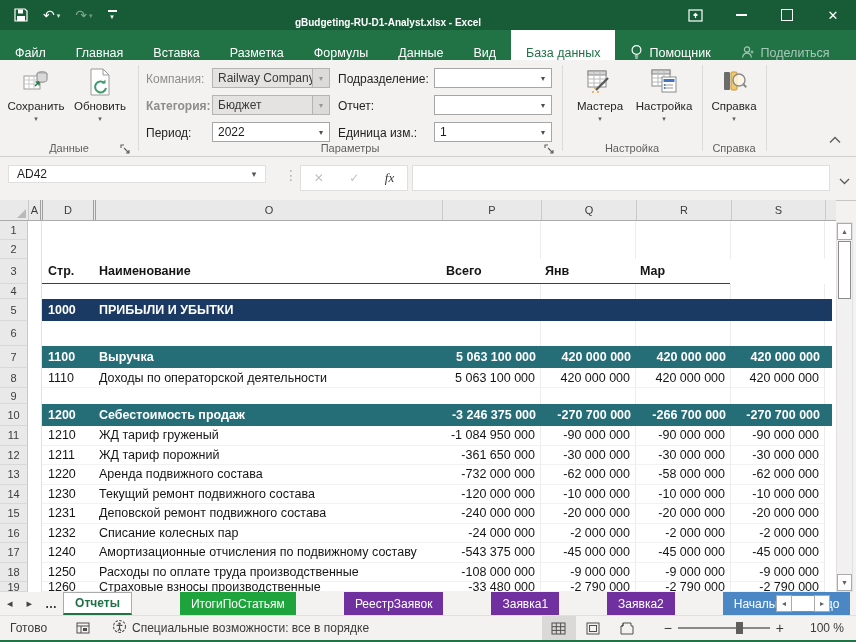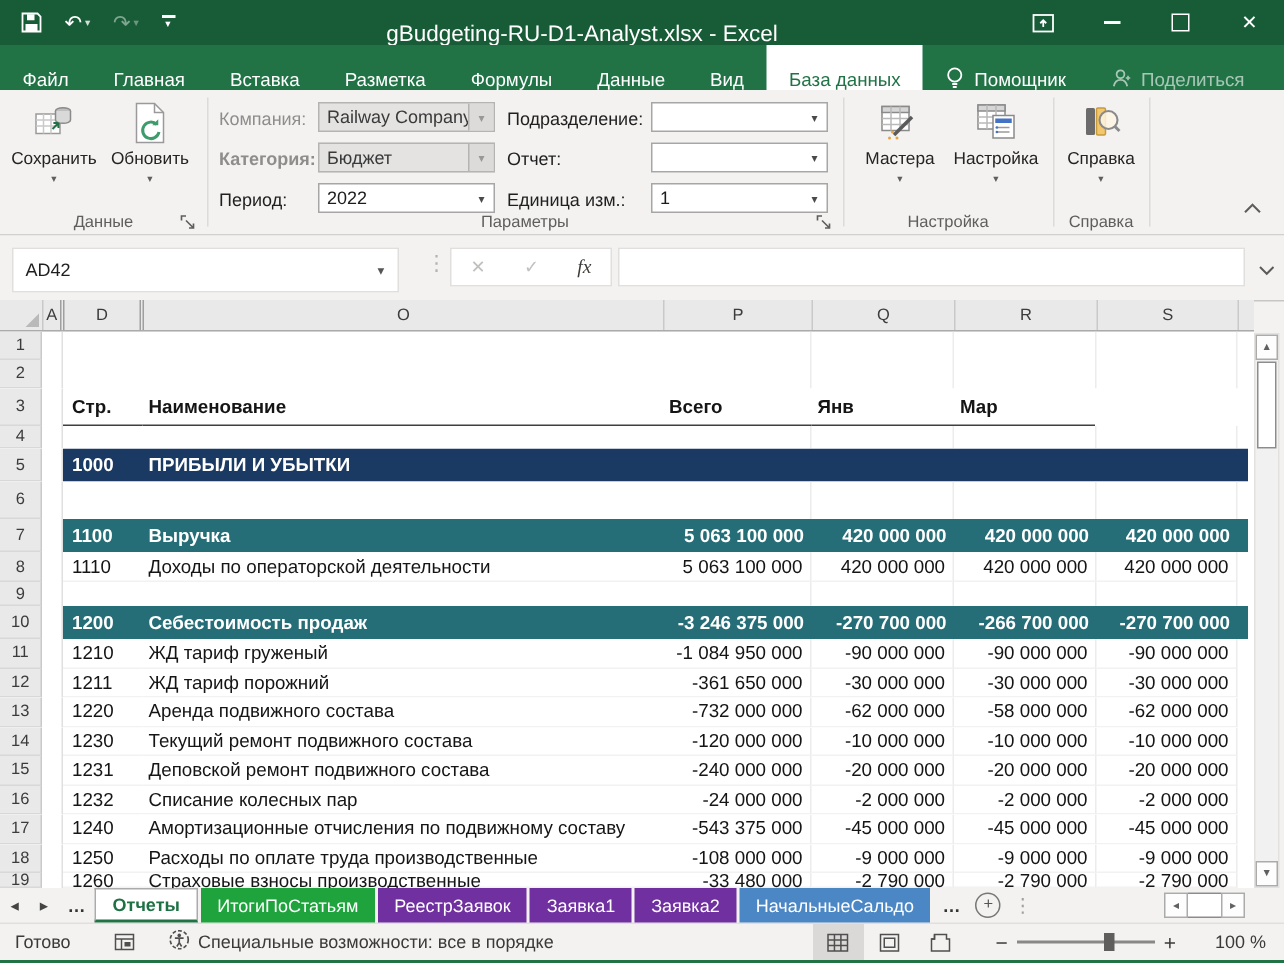--- a/index.html
+++ b/index.html
@@ -8,21 +8,21 @@
   
   .titlebar{position:absolute;left:0;top:0;right:0;height:30px;background:#185C37;color:#fff;}
   .qat{position:absolute;left:14px;top:0;height:30px;display:flex;align-items:center;gap:15px;z-index:2;}
   .qat .qi{display:flex;align-items:center;color:#fff;font-size:14px;line-height:1;cursor:default;}
   .qi.dim{opacity:.45;}
   .qi .mini{font-size:7px;margin-left:2px;opacity:.8;}
   .qat-custom{display:flex;flex-direction:column;align-items:center;line-height:1;}
   .qat-custom .bar{width:9px;height:2px;background:#fff;margin-bottom:1px;}
   .qat-custom .chev{font-size:7px;}
   .tb-title{position:absolute;left:120px;right:200px;top:0;height:45px;display:flex;align-items:center;justify-content:center;
-            font-size:15px;color:#fff;white-space:nowrap;}
+            font-size:10px;color:#fff;white-space:nowrap;font-weight:bold;}
   .win-controls{position:absolute;right:0;top:0;height:30px;display:flex;z-index:2;}
   .wbtn{width:46px;height:30px;display:flex;align-items:center;justify-content:center;color:#fff;font-size:13px;}
   .wbtn .maxbox{width:10px;height:10px;border:1.3px solid #fff;}
   .wbtn .minbar{width:11px;height:1.5px;background:#fff;}
   
   .tabband{position:absolute;left:0;top:30px;right:0;height:46px;background:#217346;display:flex;align-items:stretch;}
   .rtab{display:flex;align-items:center;gap:6px;padding:0 15px;color:#fff;font-size:12.5px;white-space:nowrap;}
   .rtab.active{background:#fff;color:#217346;}
   .rtab.muted{margin-left:auto;color:rgba(255,255,255,.6);margin-right:14px;}
   
@@ -40,21 +40,21 @@
   .combo{position:absolute;height:20px;border:1px solid #A6A6A6;background:#fff;font-size:12px;color:#1c1c1c;
          display:flex;align-items:center;padding-left:5px;box-sizing:border-box;}
   .combo .car{position:absolute;right:0;top:0;bottom:0;width:16px;display:flex;align-items:center;justify-content:center;
               font-size:8px;color:#4a4a4a;}
   .combo.dis{background:#E4E3E2;border-color:#B6B4B2;color:#3a3a3a;}
   .combo.dis .car{color:#9a9896;border-left:1px solid #B6B4B2;background:#DCDBDA;}
   .dlaunch{position:absolute;bottom:3px;width:12px;height:12px;}
   .collapse-chev{position:absolute;right:14px;bottom:8px;}
   
   .fbar{position:absolute;left:0;top:157px;right:0;height:43px;background:#F3F2F1;border-bottom:1px solid #C8C6C4;}
-  .namebox{position:absolute;left:8px;top:8px;width:258px;height:30px;background:#fff;border:1px solid #E1DFDD;
+  .namebox{position:absolute;left:8px;top:8px;width:258px;height:18px;background:#fff;border:1px solid #E1DFDD;
            display:flex;align-items:center;box-sizing:border-box;}
   .namebox .nb-val{font-size:12px;color:#1f1f1f;padding-left:8px;flex:1;}
   .namebox .nb-car{width:22px;text-align:center;font-size:9px;color:#555;}
   .fsep{position:absolute;left:284px;top:10px;font-size:14px;color:#B5B3B1;}
   .fbtns{position:absolute;left:300px;top:8px;width:108px;height:26px;background:#fff;border:1px solid #E1DFDD;
          display:flex;align-items:center;justify-content:space-around;box-sizing:border-box;}
   .fbtns .fb{font-size:12px;color:#C2C0BE;}
   .fbtns .fx{font-family:"Liberation Serif","DejaVu Serif",serif;font-style:italic;font-size:13px;color:#3c3b39;}
   .finput{position:absolute;left:412px;top:8px;right:26px;height:26px;background:#fff;border:1px solid #E1DFDD;box-sizing:border-box;}
   .fexpand{position:absolute;right:6px;top:14px;color:#5a5a5a;}
@@ -640,21 +640,21 @@
     <div class="vbtn">▲</div>
     <div class="vthumb"></div>
     <div class="vtrack"></div>
     <div class="vbtn">▼</div>
   </div>
 
   <div class="tabstrip">
     <span class="snav">◂</span>
     <span class="snav">▸</span>
     <span class="smore">…</span>
-    <span style="display:flex;align-items:stretch;">
+    <span style="display:flex;align-items:stretch;gap:46px;">
         <span class="stab active">Отчеты</span>
         <span class="stab green">ИтогиПоСтатьям</span>
         <span class="stab purple">РеестрЗаявок</span>
         <span class="stab purple">Заявка1</span>
         <span class="stab purple">Заявка2</span>
         <span class="stab blue">НачальныеСальдо</span>
       </span>
     <span class="smore">…</span>
     <span class="addsheet">
         <span class="circ">+</span>

